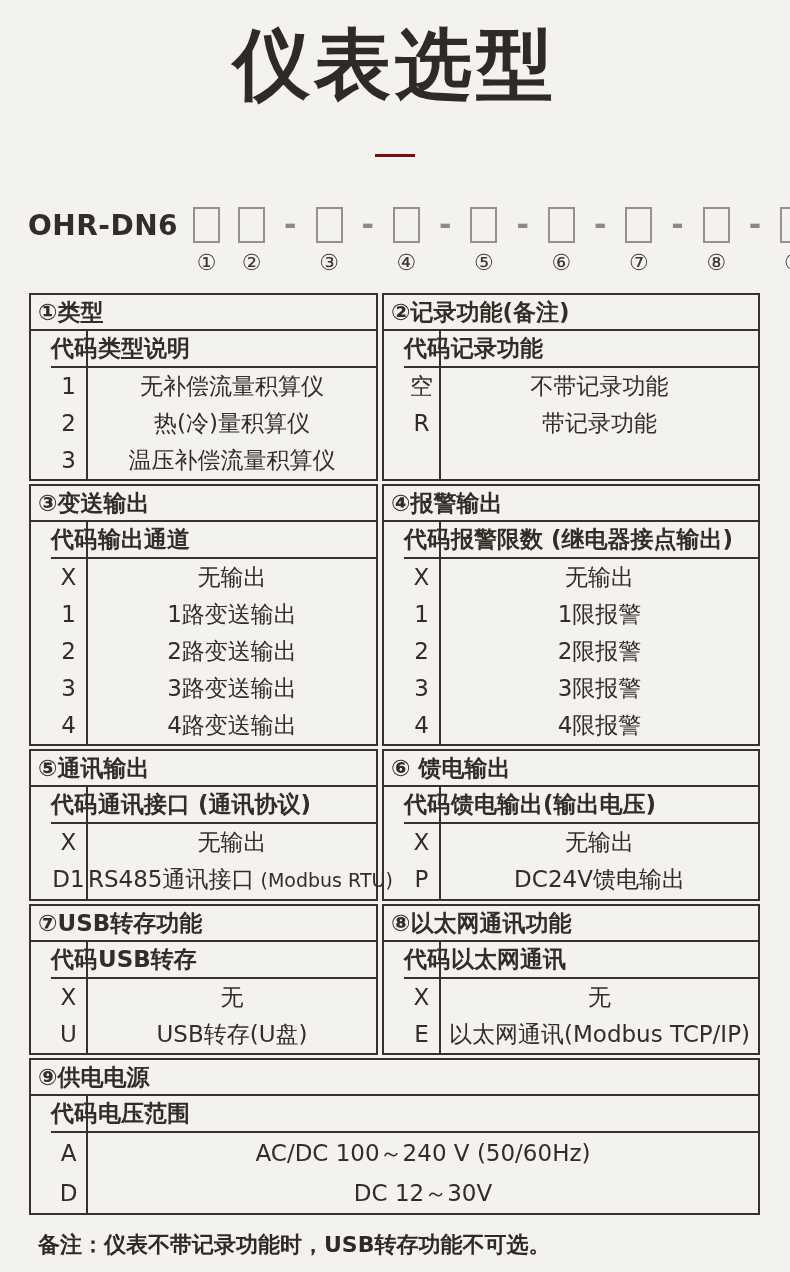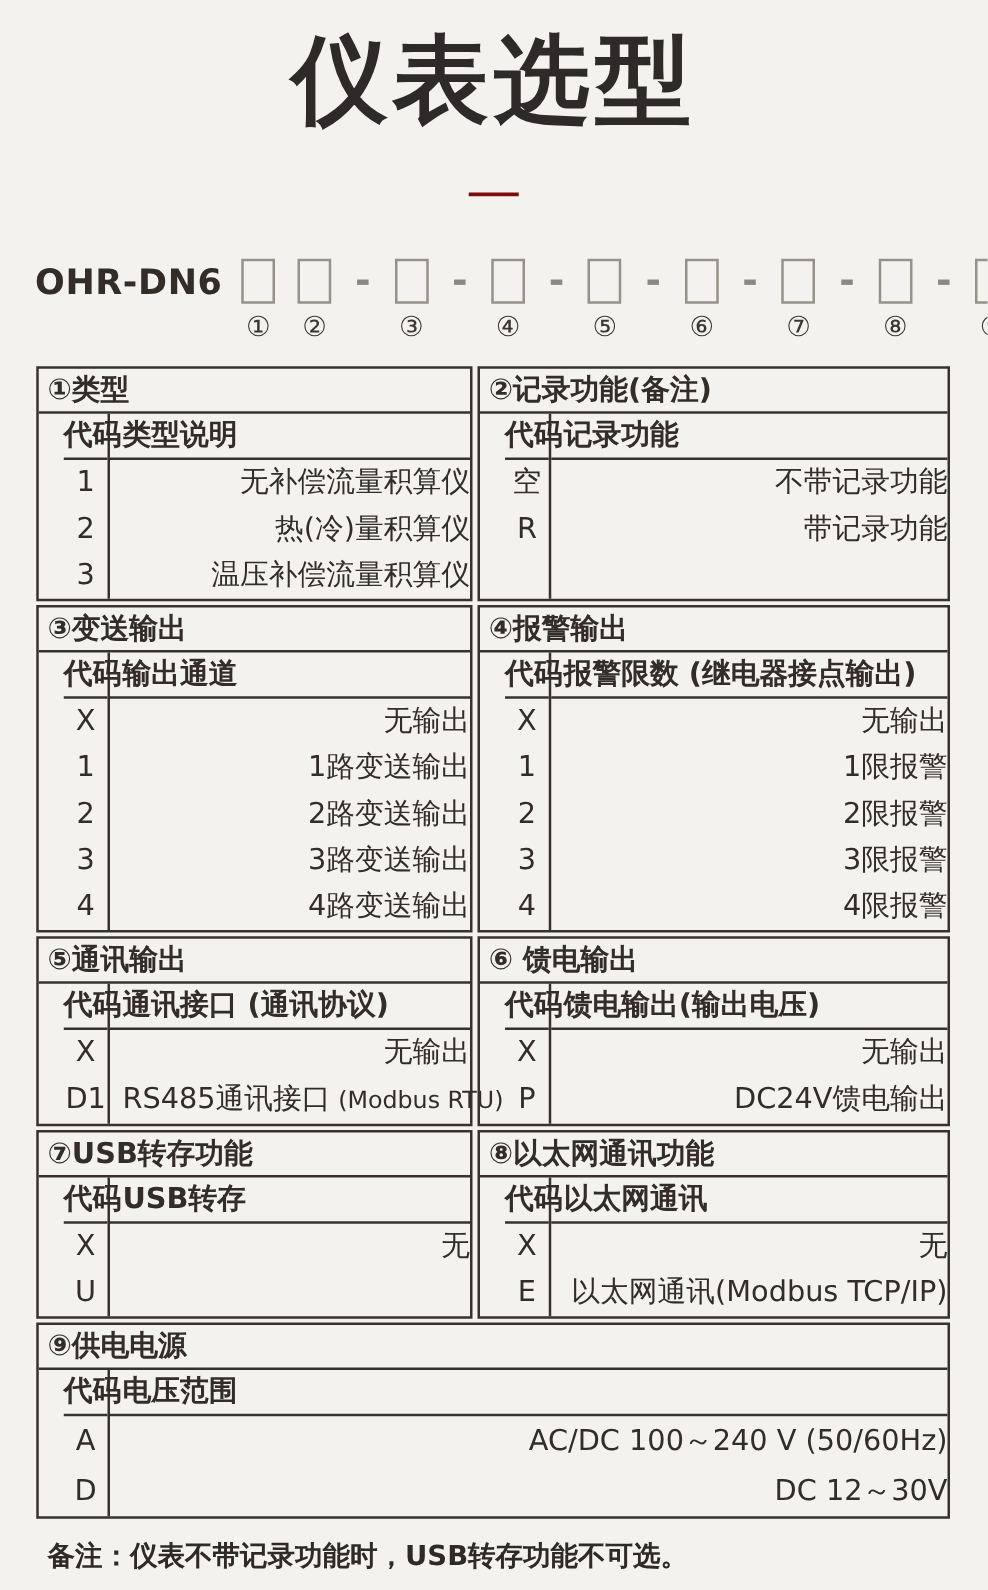--- a/index.html
+++ b/index.html
@@ -106,21 +106,21 @@
     border-bottom:2px solid #39322c;
     white-space:nowrap;
   }
   .desc-col .col-head { text-align:left; padding-left:10px; }
   .cell {
     font-size:23px;
     font-weight:500;
     line-height:37px;
     white-space:nowrap;
   }
-  .desc-col .cell { text-align:right; padding-left:10px; }
+  .desc-col .cell { text-align:center; }
   .cell .small { font-size:19px; }
   .section.full .cell { line-height:40px; }
   
   .footer-note {
     margin:15px 0 0 38px;
     font-size:22px;
     font-weight:600;
     color:#2f2a25;
   }
 </style>
@@ -303,20 +303,21 @@
     <div class="sec-title">⑦USB转存功能</div>
     <div class="sec-body">
       <div class="code-col">
         <div class="col-head">代码</div>
         <div class="cell">X</div>
         <div class="cell">U</div>
       </div>
       <div class="desc-col">
         <div class="col-head">USB转存</div>
         <div class="cell">无</div>
+        <div class="cell">USB转存(U盘)</div>
       </div>
     </div>
   </div>
 
   <div class="section">
     <div class="sec-title">⑧以太网通讯功能</div>
     <div class="sec-body">
       <div class="code-col">
         <div class="col-head">代码</div>
         <div class="cell">X</div>

